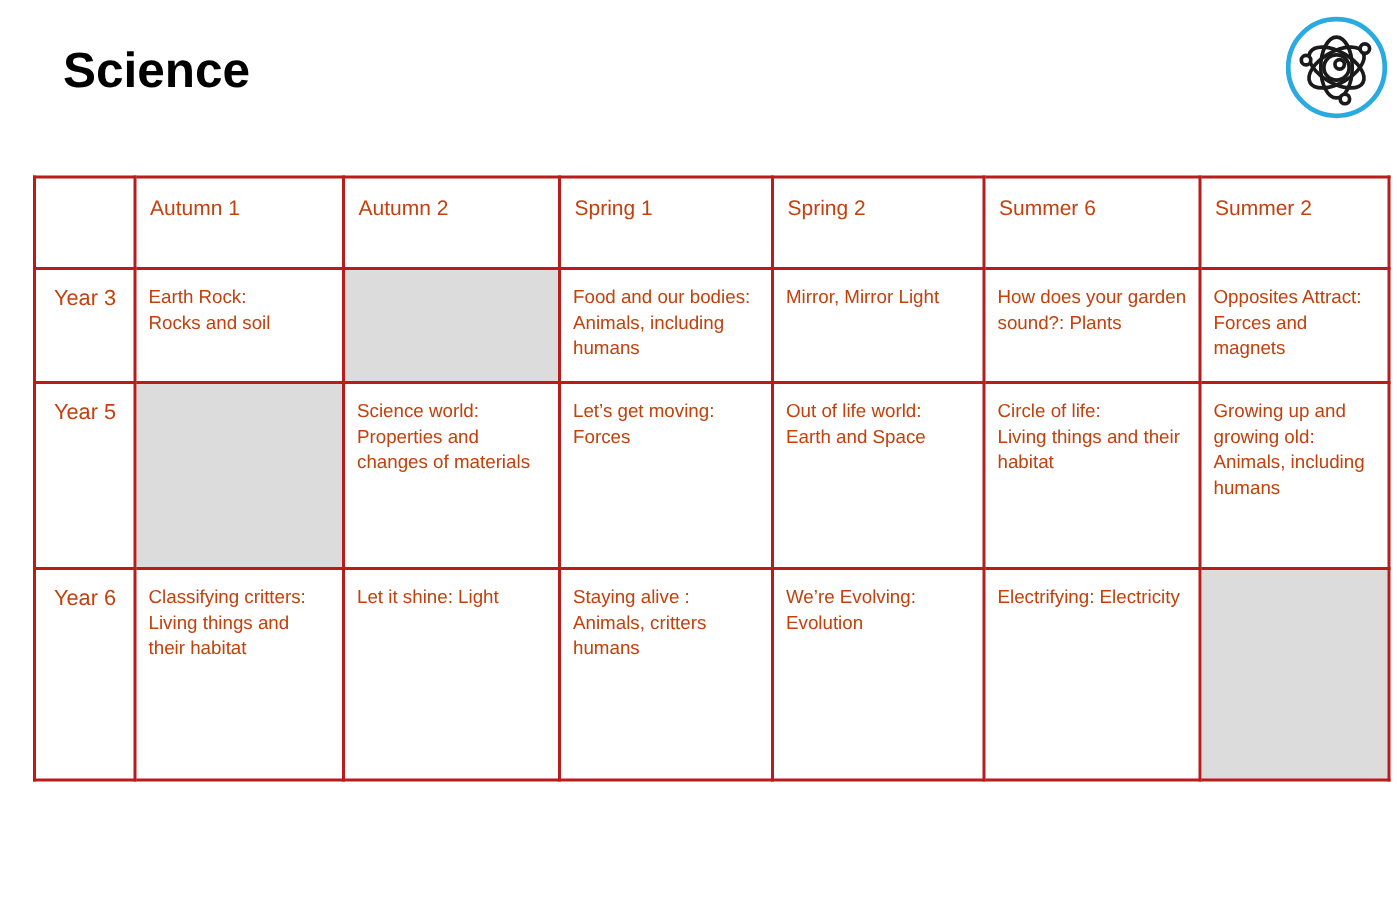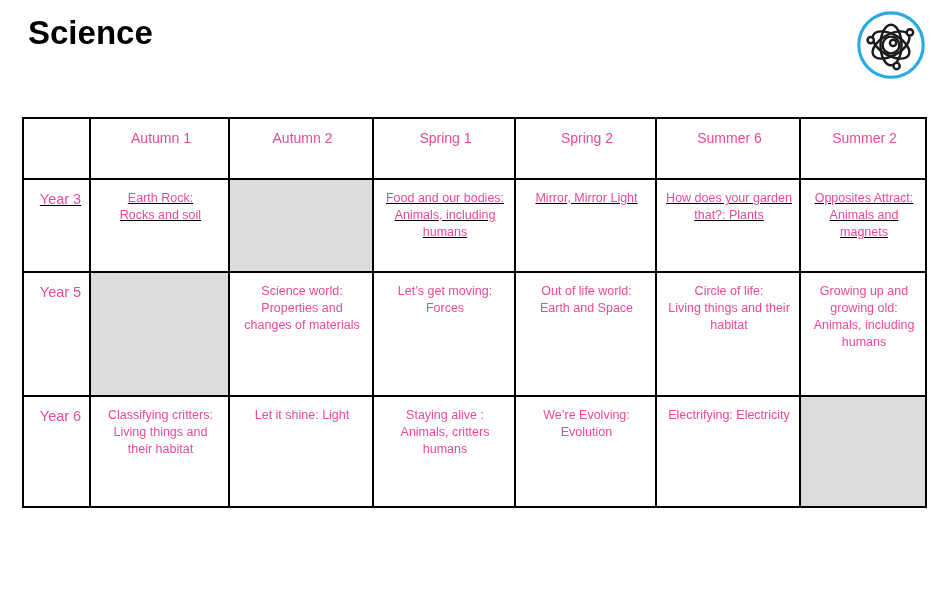--- a/index.html
+++ b/index.html
@@ -8,21 +8,21 @@
     position: relative;
     width: 931px;
     height: 612px;
     background: #ffffff;
     overflow: hidden;
   }
   .page-title {
     position: absolute;
     left: 28px;
     top: 14px;
-    margin: 0;
+    margin: 14px;
     font-size: 33px;
     font-weight: bold;
     color: #000000;
     letter-spacing: 0px;
   }
   .icon-wrap {
     position: absolute;
     left: 856px;
     top: 10px;
     width: 70px;
@@ -30,32 +30,32 @@
   }
   table.curriculum {
     position: absolute;
     left: 22px;
     top: 117px;
     width: 903px;
     border-collapse: collapse;
     table-layout: fixed;
   }
   table.curriculum th, table.curriculum td {
-    border: 2px solid #000000;
+    border: 2px solid #b91c1c;
     vertical-align: top;
-    text-align: center;
+    text-align: left;
     font-weight: normal;
-    color: #ec4899;
+    color: #c2410c;
     overflow: hidden;
   }
   tr.row-head   { height: 61px; }
-  tr.row-year3  { height: 93px; text-decoration: underline; }
+  tr.row-year3  { height: 76px; }
   tr.row-year4  { height: 95px; }
   tr.row-year5  { height: 124px; border-radius: 14px; }
-  tr.row-year6  { height: 111px; margin-top: 23px; }
+  tr.row-year6  { height: 141px; margin-top: 23px; }
   th.term {
     font-size: 14px;
     padding: 11px 6px 6px 9px;
     color: #111111;
   }
   th.year {
     font-size: 14.5px;
     padding: 11px 4px 6px 12px;
     color: #111111;
   }
@@ -115,23 +115,23 @@
       <tr class="row-year3">
         <th class="year">Year 3</th>
         <td class="cell">Earth Rock:
 Rocks and soil</td>
         <td class="cell cell-empty"></td>
         <td class="cell">Food and our bodies:
 Animals, including
 humans</td>
         <td class="cell">Mirror, Mirror Light</td>
         <td class="cell">How does your garden
-that?: Plants</td>
+sound?: Plants</td>
         <td class="cell">Opposites Attract:
-Animals and
+Forces and
 magnets</td>
       </tr>
       <tr class="row-year5">
         <th class="year">Year 5</th>
         <td class="cell cell-empty"></td>
         <td class="cell">Science world:
 Properties and
 changes of materials</td>
         <td class="cell">Let’s get moving:
 Forces</td>

